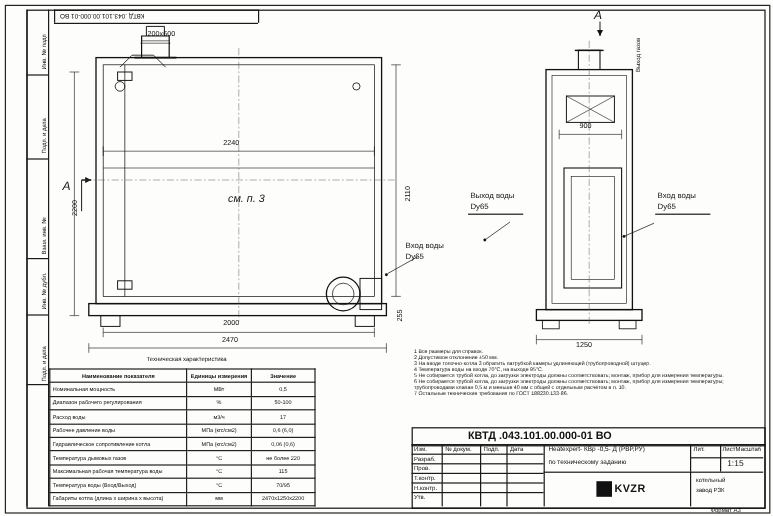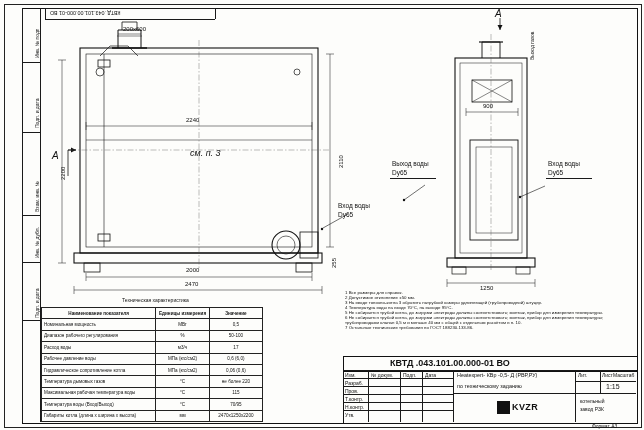--- a/index.html
+++ b/index.html
@@ -152,21 +152,21 @@
   <div class="vtxt dim" style="left:60px;top:180px;transform:rotate(-90deg);">2200</div>
   <div class="txt dim" style="left:186px;top:267px;">2000</div>
   <div class="txt dim" style="left:185px;top:281px;">2470</div>
   <div class="vtxt dim" style="left:331px;top:268px;transform:rotate(-90deg);">255</div>
   <div class="txt dim" style="left:483px;top:103px;">900</div>
   <div class="txt dim" style="left:480px;top:285px;">1250</div>
 
   <div class="txt" style="left:52px;top:150px;font-size:10px;font-style:italic;">A</div>
   <div class="txt" style="left:495px;top:8px;font-size:10px;font-style:italic;">A</div>
 
-  <div class="txt" style="left:190px;top:148px;font-size:9px;font-style:italic;">см. п. 3</div>
+  <div class="txt" style="left:190px;top:160px;font-size:9px;font-style:italic;">см. п. 3</div>
 
   <div class="txt" style="left:338px;top:202px;font-size:6.5px;">Вход воды</div>
   <div class="txt" style="left:338px;top:211px;font-size:6.5px;">Dy65</div>
 
   <div class="txt" style="left:392px;top:160px;font-size:6.5px;">Выход воды</div>
   <div class="txt" style="left:392px;top:169px;font-size:6.5px;">Dy65</div>
   <div class="ln" style="left:390px;top:178px;width:46px;height:0.7px;"></div>
 
   <div class="txt" style="left:548px;top:160px;font-size:6.5px;">Вход воды</div>
   <div class="txt" style="left:548px;top:169px;font-size:6.5px;">Dy65</div>

